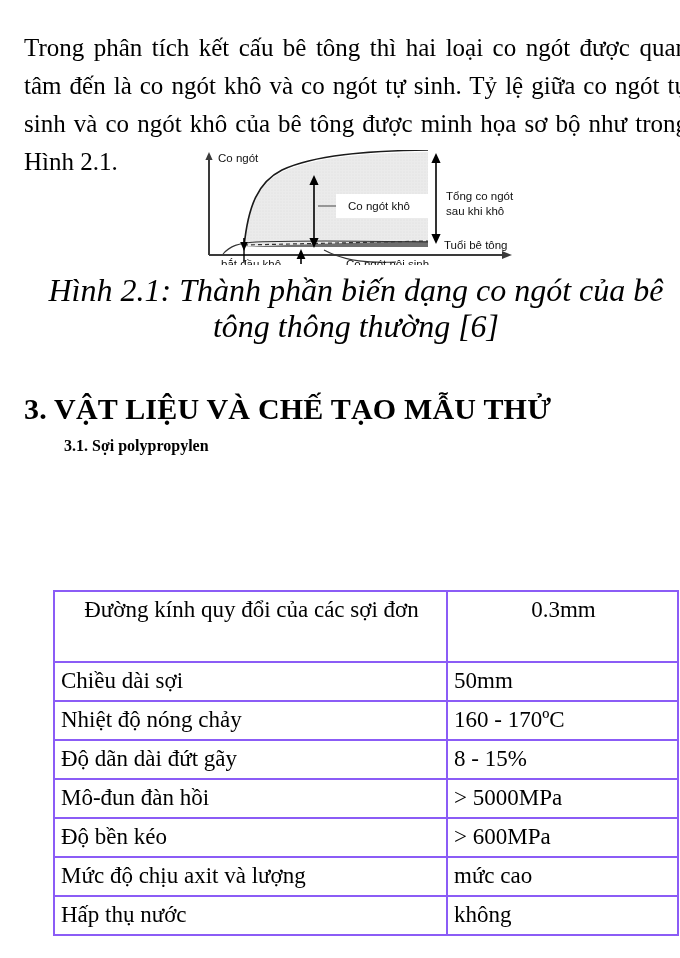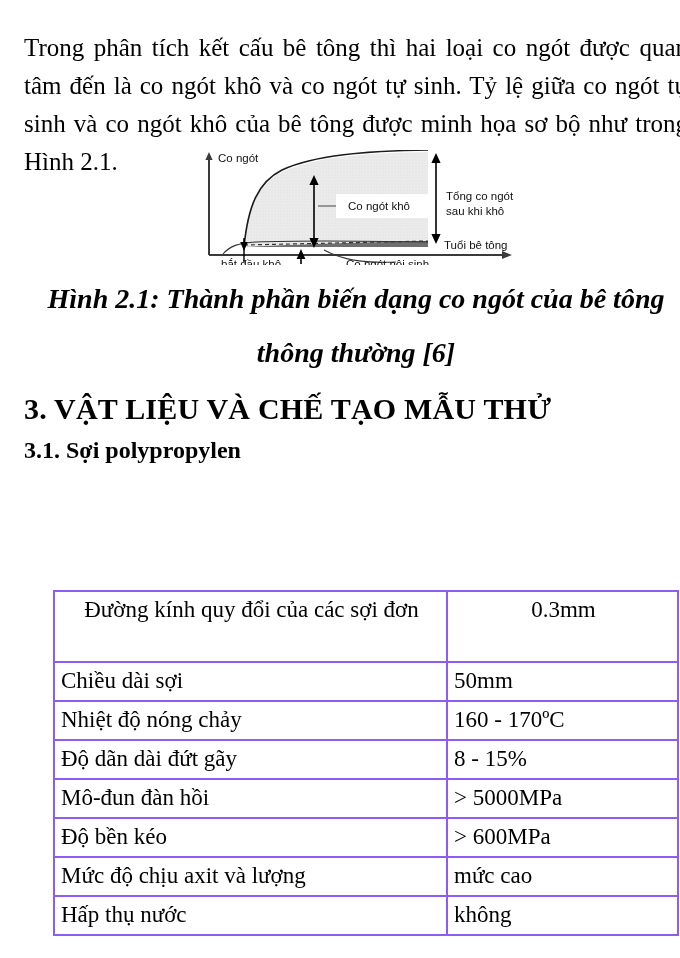--- a/index.html
+++ b/index.html
@@ -45,42 +45,43 @@
   }
   #figure-svg { display: block; }
 
   
   #figure-caption {
     position: absolute;
     left: 20px;
     top: 272px;
     width: 640px;
     text-align: center;
-    font-size: 28px;
-    line-height: 54px;
-    font-weight: bold;
+    font-size: 32px;
+    line-height: 36px;
+    font-weight: normal;
     font-style: italic;
     font-family: "Liberation Serif", "DejaVu Serif", serif;
   }
 
   
   .heading {
     position: absolute;
     left: 8px;
     font-weight: bold;
     font-family: "Liberation Serif", "DejaVu Serif", serif;
   }
   #heading-section3 {
     top: 392px;
     font-size: 30px;
     letter-spacing: 0.2px;
   }
   #heading-section31 {
     top: 437px;
-    font-size: 24px;
+    font-size: 16px;
+    margin-left: 40px;
   }
 
   
   #spec-table {
     position: absolute;
     left: 37px;
     top: 590px;
     width: 600px;
     border-collapse: collapse;
     table-layout: fixed;

